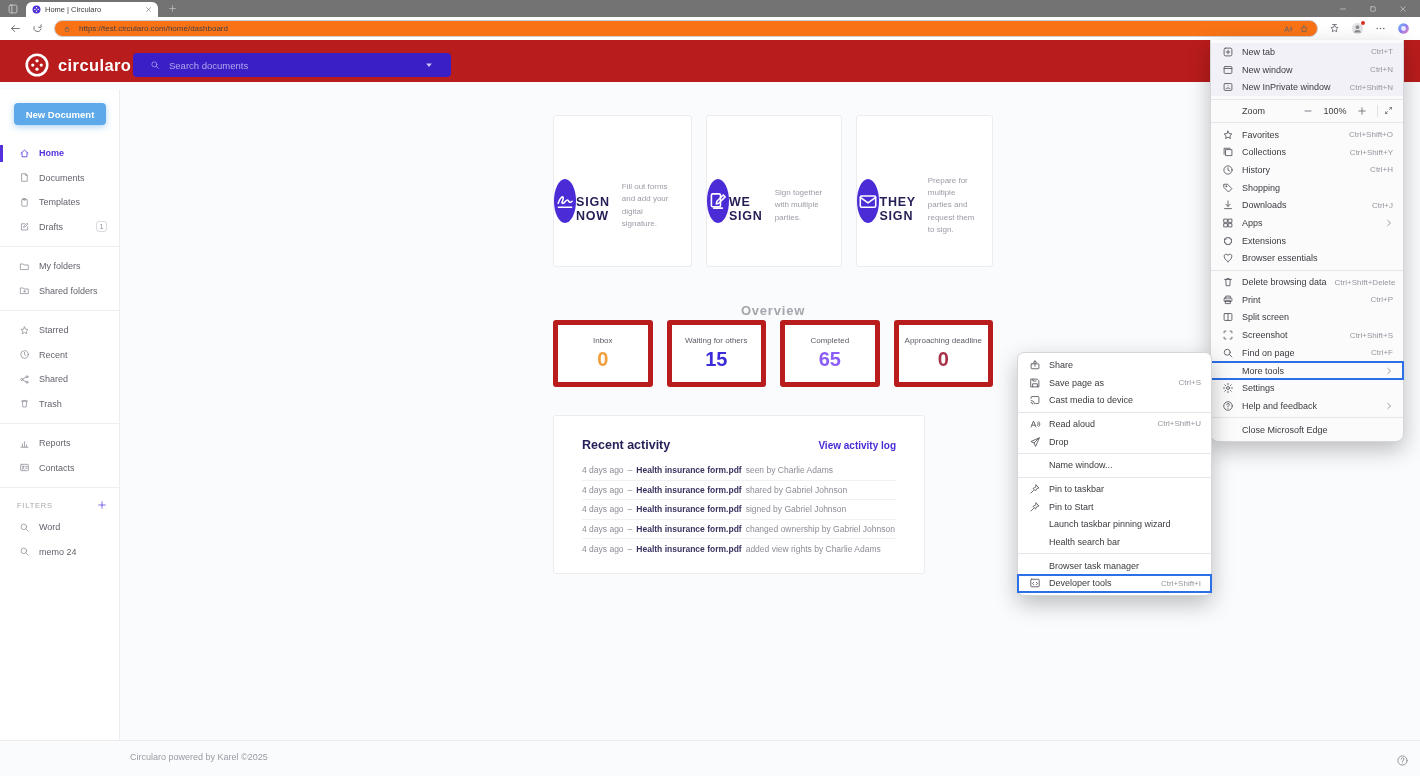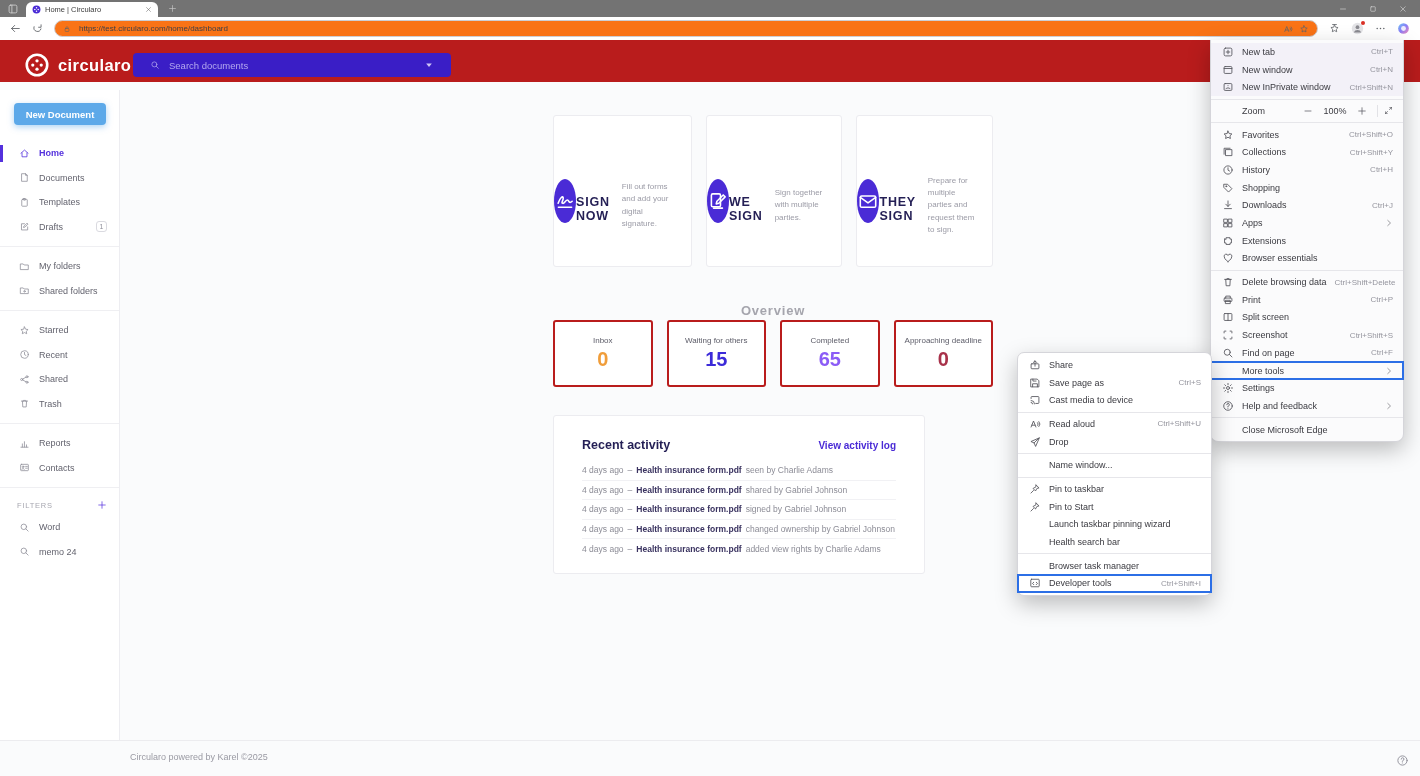--- a/index.html
+++ b/index.html
@@ -75,21 +75,21 @@
   .scard{flex:1;background:#fff;border:1px solid #ececf0;border-radius:3px;height:152px;
     display:flex;flex-direction:row;align-items:center;text-align:left;padding-top:20px}
   .scircle{width:44px;height:44px;border-radius:50%;background:#4a2bd6;display:flex;
     align-items:center;justify-content:center;color:#fff}
   .scircle span{width:22px;height:22px;display:block}
   .stitle{margin-top:16px;font-size:12.5px;font-weight:bold;color:#241f55;letter-spacing:.8px}
   .sdesc{margin-top:9px;font-size:8px;color:#9b9ba6;line-height:1.55;padding:0 12px}
   .ov-title{position:absolute;left:553px;top:303px;width:440px;text-align:center;font-size:13px;
     font-weight:bold;color:#a5a5ad;letter-spacing:.8px}
   .stat-row{position:absolute;left:553px;top:320px;width:440px;display:flex;gap:14px}
-  .stat{flex:1;background:#fff;border:2px solid #b91c1c;border-radius:3px;height:67px;
+  .stat{flex:1;background:#fff;border:5px solid #b91c1c;border-radius:3px;height:67px;
     display:flex;flex-direction:column;align-items:center;justify-content:center;gap:3px}
   .slabel{font-size:8px;color:#5c5c68}
   .sval{font-size:20px;font-weight:bold}
   .act-card{position:absolute;left:553px;top:415px;width:372px;background:#fff;
     border:1px solid #ececf0;border-radius:3px;padding:22px 28px 14px}
   .act-head{display:flex;justify-content:space-between;align-items:baseline}
   .act-title{font-size:12.5px;font-weight:bold;color:#241f55}
   .act-link{font-size:10px;font-weight:bold;color:#4a2bd6;cursor:pointer}
   .act-list{margin-top:9px}
   .arow{height:19.5px;display:flex;align-items:center;gap:4px;font-size:8.5px;color:#8c8c96;

